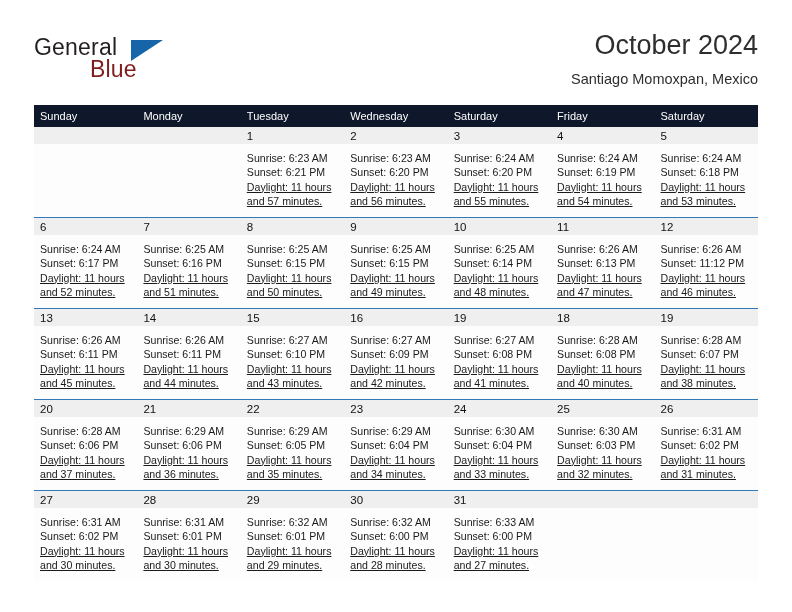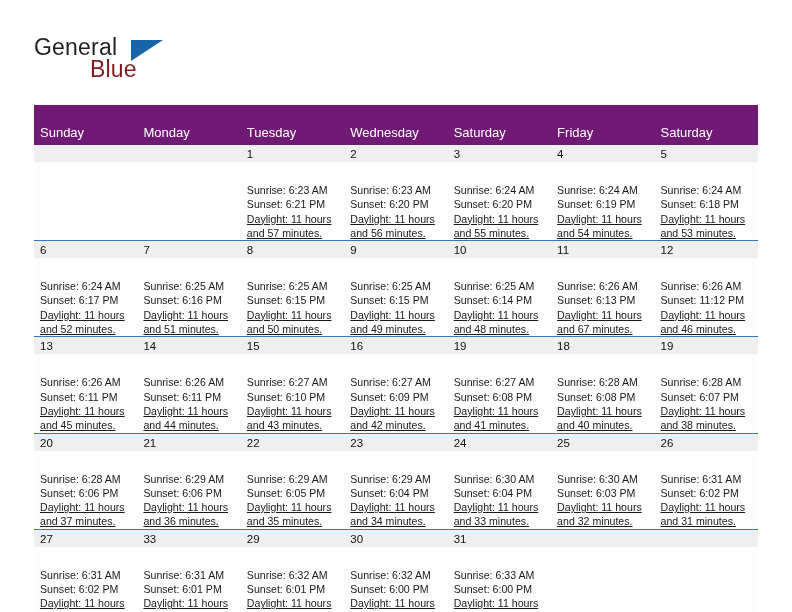--- a/index.html
+++ b/index.html
@@ -87,26 +87,26 @@
   
   .calendar {
     position: absolute;
     left: 34px;
     top: 105px;
     width: 724px;
     border-collapse: collapse;
     table-layout: fixed;
   }
   .calendar th {
-    background: #701a75;
+    background: #0f172a;
     color: #ffffff;
-    font-size: 13px;
+    font-size: 11px;
     font-weight: normal;
     text-align: left;
-    padding: 20px 0 5px 6px;
+    padding: 5px 0 5px 6px;
     height: 12px;
     border: none;
   }
   .calendar td {
     vertical-align: top;
     padding: 0;
     border: none;
     border-top: 1.5px solid #3179b8;
     height: 90px;
     background: #fdfdfd;
@@ -120,21 +120,21 @@
     padding: 1px 0 0 6px;
     font-size: 11.5px;
     color: #111111;
     line-height: 16px;
     box-sizing: border-box;
   }
   .daynum-bar.empty {
     color: transparent;
   }
   .cell-body {
-    padding: 21px 5px 0 6px;
+    padding: 7px 5px 0 6px;
     font-size: 10.6px;
     line-height: 14.3px;
     color: #1a1a1a;
   }
   .cell-body div {
     white-space: nowrap;
   }
   .cell-body .daylight {
     white-space: normal;
     text-decoration: underline;
@@ -146,20 +146,24 @@
 <div class="page">
 
   <div class="header">
 
     <div class="brand">
       <span class="brand-general">General</span>
       <span class="brand-triangle"></span>
       <span class="brand-blue">Blue</span>
     </div>
 
+    <div class="title-block">
+      <h1 class="cal-title">October 2024</h1>
+      <p class="cal-subtitle">Santiago Momoxpan, Mexico</p>
+    </div>
 
   </div>
 
   <table class="calendar">
     <thead>
       <tr>
         <th>Sunday</th>
         <th>Monday</th>
         <th>Tuesday</th>
         <th>Wednesday</th>
@@ -256,21 +260,21 @@
               <div>Sunrise: 6:25 AM</div>
               <div>Sunset: 6:14 PM</div>
               <div class="daylight">Daylight: 11 hours and 48 minutes.</div>
             </div>
           </td>
           <td>
             <div class="daynum-bar">11</div>
             <div class="cell-body">
               <div>Sunrise: 6:26 AM</div>
               <div>Sunset: 6:13 PM</div>
-              <div class="daylight">Daylight: 11 hours and 67 minutes.</div>
+              <div class="daylight">Daylight: 11 hours and 47 minutes.</div>
             </div>
           </td>
           <td>
             <div class="daynum-bar">12</div>
             <div class="cell-body">
               <div>Sunrise: 6:26 AM</div>
               <div>Sunset: 11:12 PM</div>
               <div class="daylight">Daylight: 11 hours and 46 minutes.</div>
             </div>
           </td>
@@ -394,21 +398,21 @@
         <tr class="week-row">
           <td>
             <div class="daynum-bar">27</div>
             <div class="cell-body">
               <div>Sunrise: 6:31 AM</div>
               <div>Sunset: 6:02 PM</div>
               <div class="daylight">Daylight: 11 hours and 30 minutes.</div>
             </div>
           </td>
           <td>
-            <div class="daynum-bar">33</div>
+            <div class="daynum-bar">28</div>
             <div class="cell-body">
               <div>Sunrise: 6:31 AM</div>
               <div>Sunset: 6:01 PM</div>
               <div class="daylight">Daylight: 11 hours and 30 minutes.</div>
             </div>
           </td>
           <td>
             <div class="daynum-bar">29</div>
             <div class="cell-body">
               <div>Sunrise: 6:32 AM</div>

